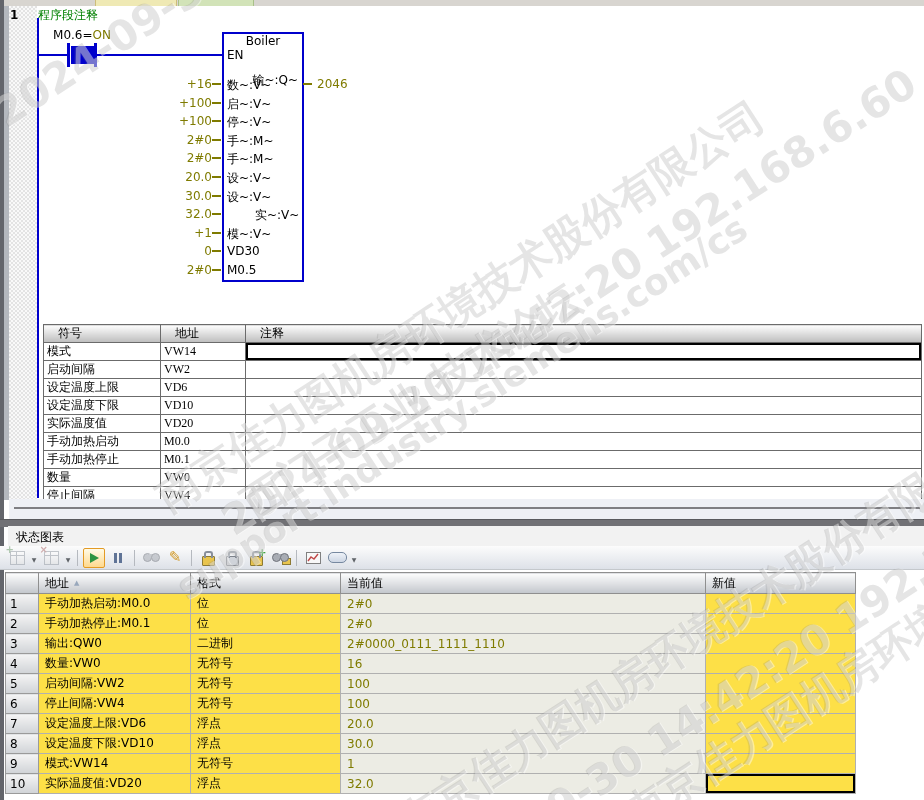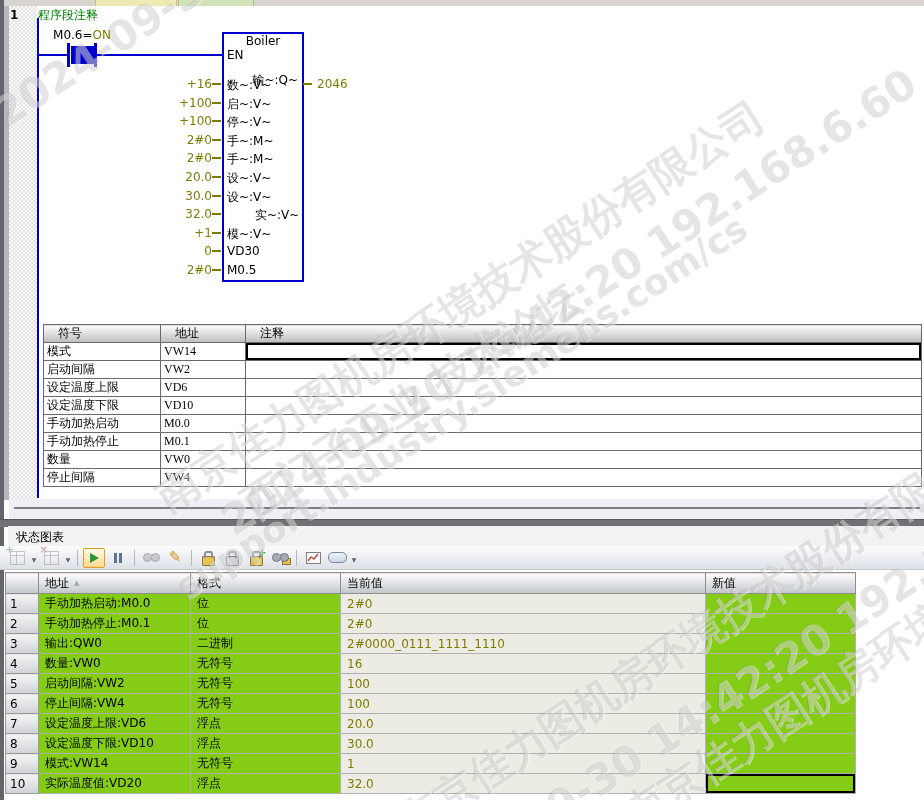--- a/index.html
+++ b/index.html
@@ -77,21 +77,21 @@
   .ic-lock::before{content:"";position:absolute;top:-6px;left:1px;width:5px;height:5px;border:2px solid #888f9a;border-bottom:none;border-radius:3px 3px 0 0;}
   .ic-lock.gray{background:#cfd3d9;border-color:#7d828a;}
   .ic-lock .plus{position:absolute;right:-5px;top:-9px;color:#3f9e3f;font-weight:bold;font-size:10px;line-height:10px;}
   .minilock{position:absolute;right:-2px;bottom:-2px;width:7px;height:5px;background:#e8c44e;border:1px solid #8d7a34;}
   .ic-tag{width:17px;height:9px;border:1px solid #7688a0;border-radius:5px;background:linear-gradient(#eef2f8,#cdd6e4);}
 
   
   .stattab{left:5px;top:572px;width:850px;}
   .stattab td,.stattab th{border:1px solid #b0b0b0;padding:0 6px;font-size:12px;font-weight:normal;text-align:left;overflow:hidden;white-space:nowrap;}
   .stattab th{background:linear-gradient(#fdfdfd,#c2c6cc);border-color:#8f8f8f;height:20px;}
-  .stattab td{height:19px;background:#84cc16;}
+  .stattab td{height:19px;background:#fde047;}
   .stattab td.num{background:linear-gradient(#f4f4f4,#d0d3d7);border-color:#9a9a9a;text-align:left;padding:0 4px;}
   .stattab td.cur{background:#ecece4;color:#7f7b00;}
   .sort::after{content:"▲";font-size:7px;color:#98a8bc;margin-left:5px;vertical-align:2px;}
 
   
   .wm{position:absolute;white-space:nowrap;font-weight:bold;color:rgba(125,125,125,0.20);
       transform:rotate(-33deg);transform-origin:left center;pointer-events:none;z-index:100;
       text-shadow:1px 1px 0 rgba(255,255,255,0.45);}
 </style>
 </head>
@@ -192,20 +192,25 @@
           <td></td>
         </tr>
     <tr>
           <td>设定温度上限</td>
           <td>VD6</td>
           <td></td>
         </tr>
     <tr>
           <td>设定温度下限</td>
           <td>VD10</td>
+          <td></td>
+        </tr>
+    <tr>
+          <td>实际温度值</td>
+          <td>VD20</td>
           <td></td>
         </tr>
     <tr>
           <td>手动加热启动</td>
           <td>M0.0</td>
           <td></td>
         </tr>
     <tr>
           <td>手动加热停止</td>
           <td>M0.1</td>

